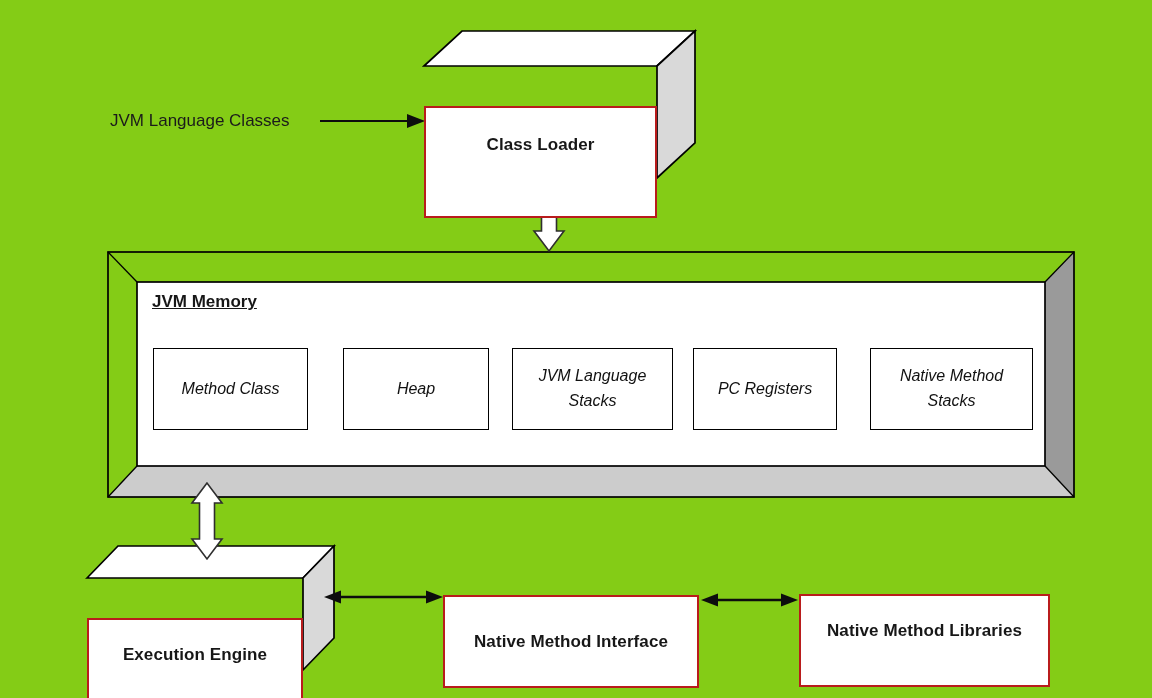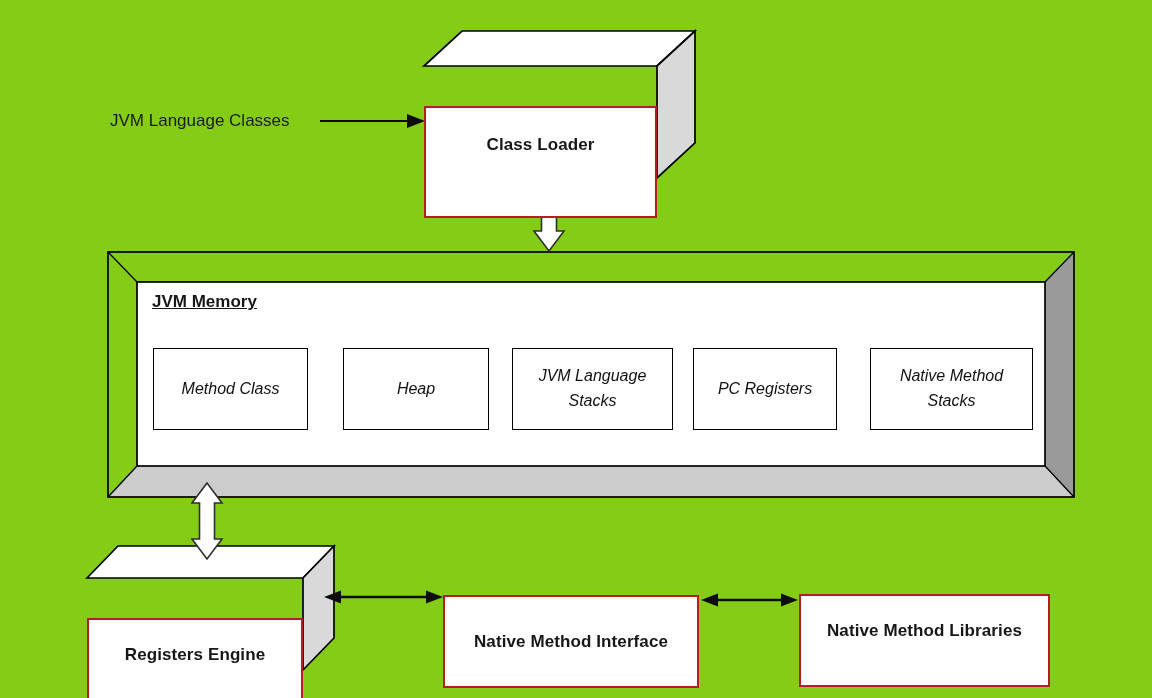--- a/index.html
+++ b/index.html
@@ -130,21 +130,21 @@
 
   <div class="inner-box" style="left:693px; width:144px;">
     <span class="txt">PC Registers</span>
   </div>
 
   <div class="inner-box" style="left:862px; width:163px;margin-left:8px;">
     <span class="txt">Native Method Stacks</span>
   </div>
 
   <div class="box bold-label" style="left:87px; top:578px; width:216px; height:92px; padding-bottom:18px;">
-    <span class="txt">Registers Engine</span>
+    <span class="txt">Execution Engine</span>
   </div>
 
   <div class="box bold-label" style="left:443px; top:555px; width:256px; height:93px; ">
     <span class="txt">Native Method Interface</span>
   </div>
 
   <div class="box bold-label" style="left:799px; top:554px; width:251px; height:93px; padding-bottom:20px;">
     <span class="txt">Native Method Libraries</span>
   </div>
 

